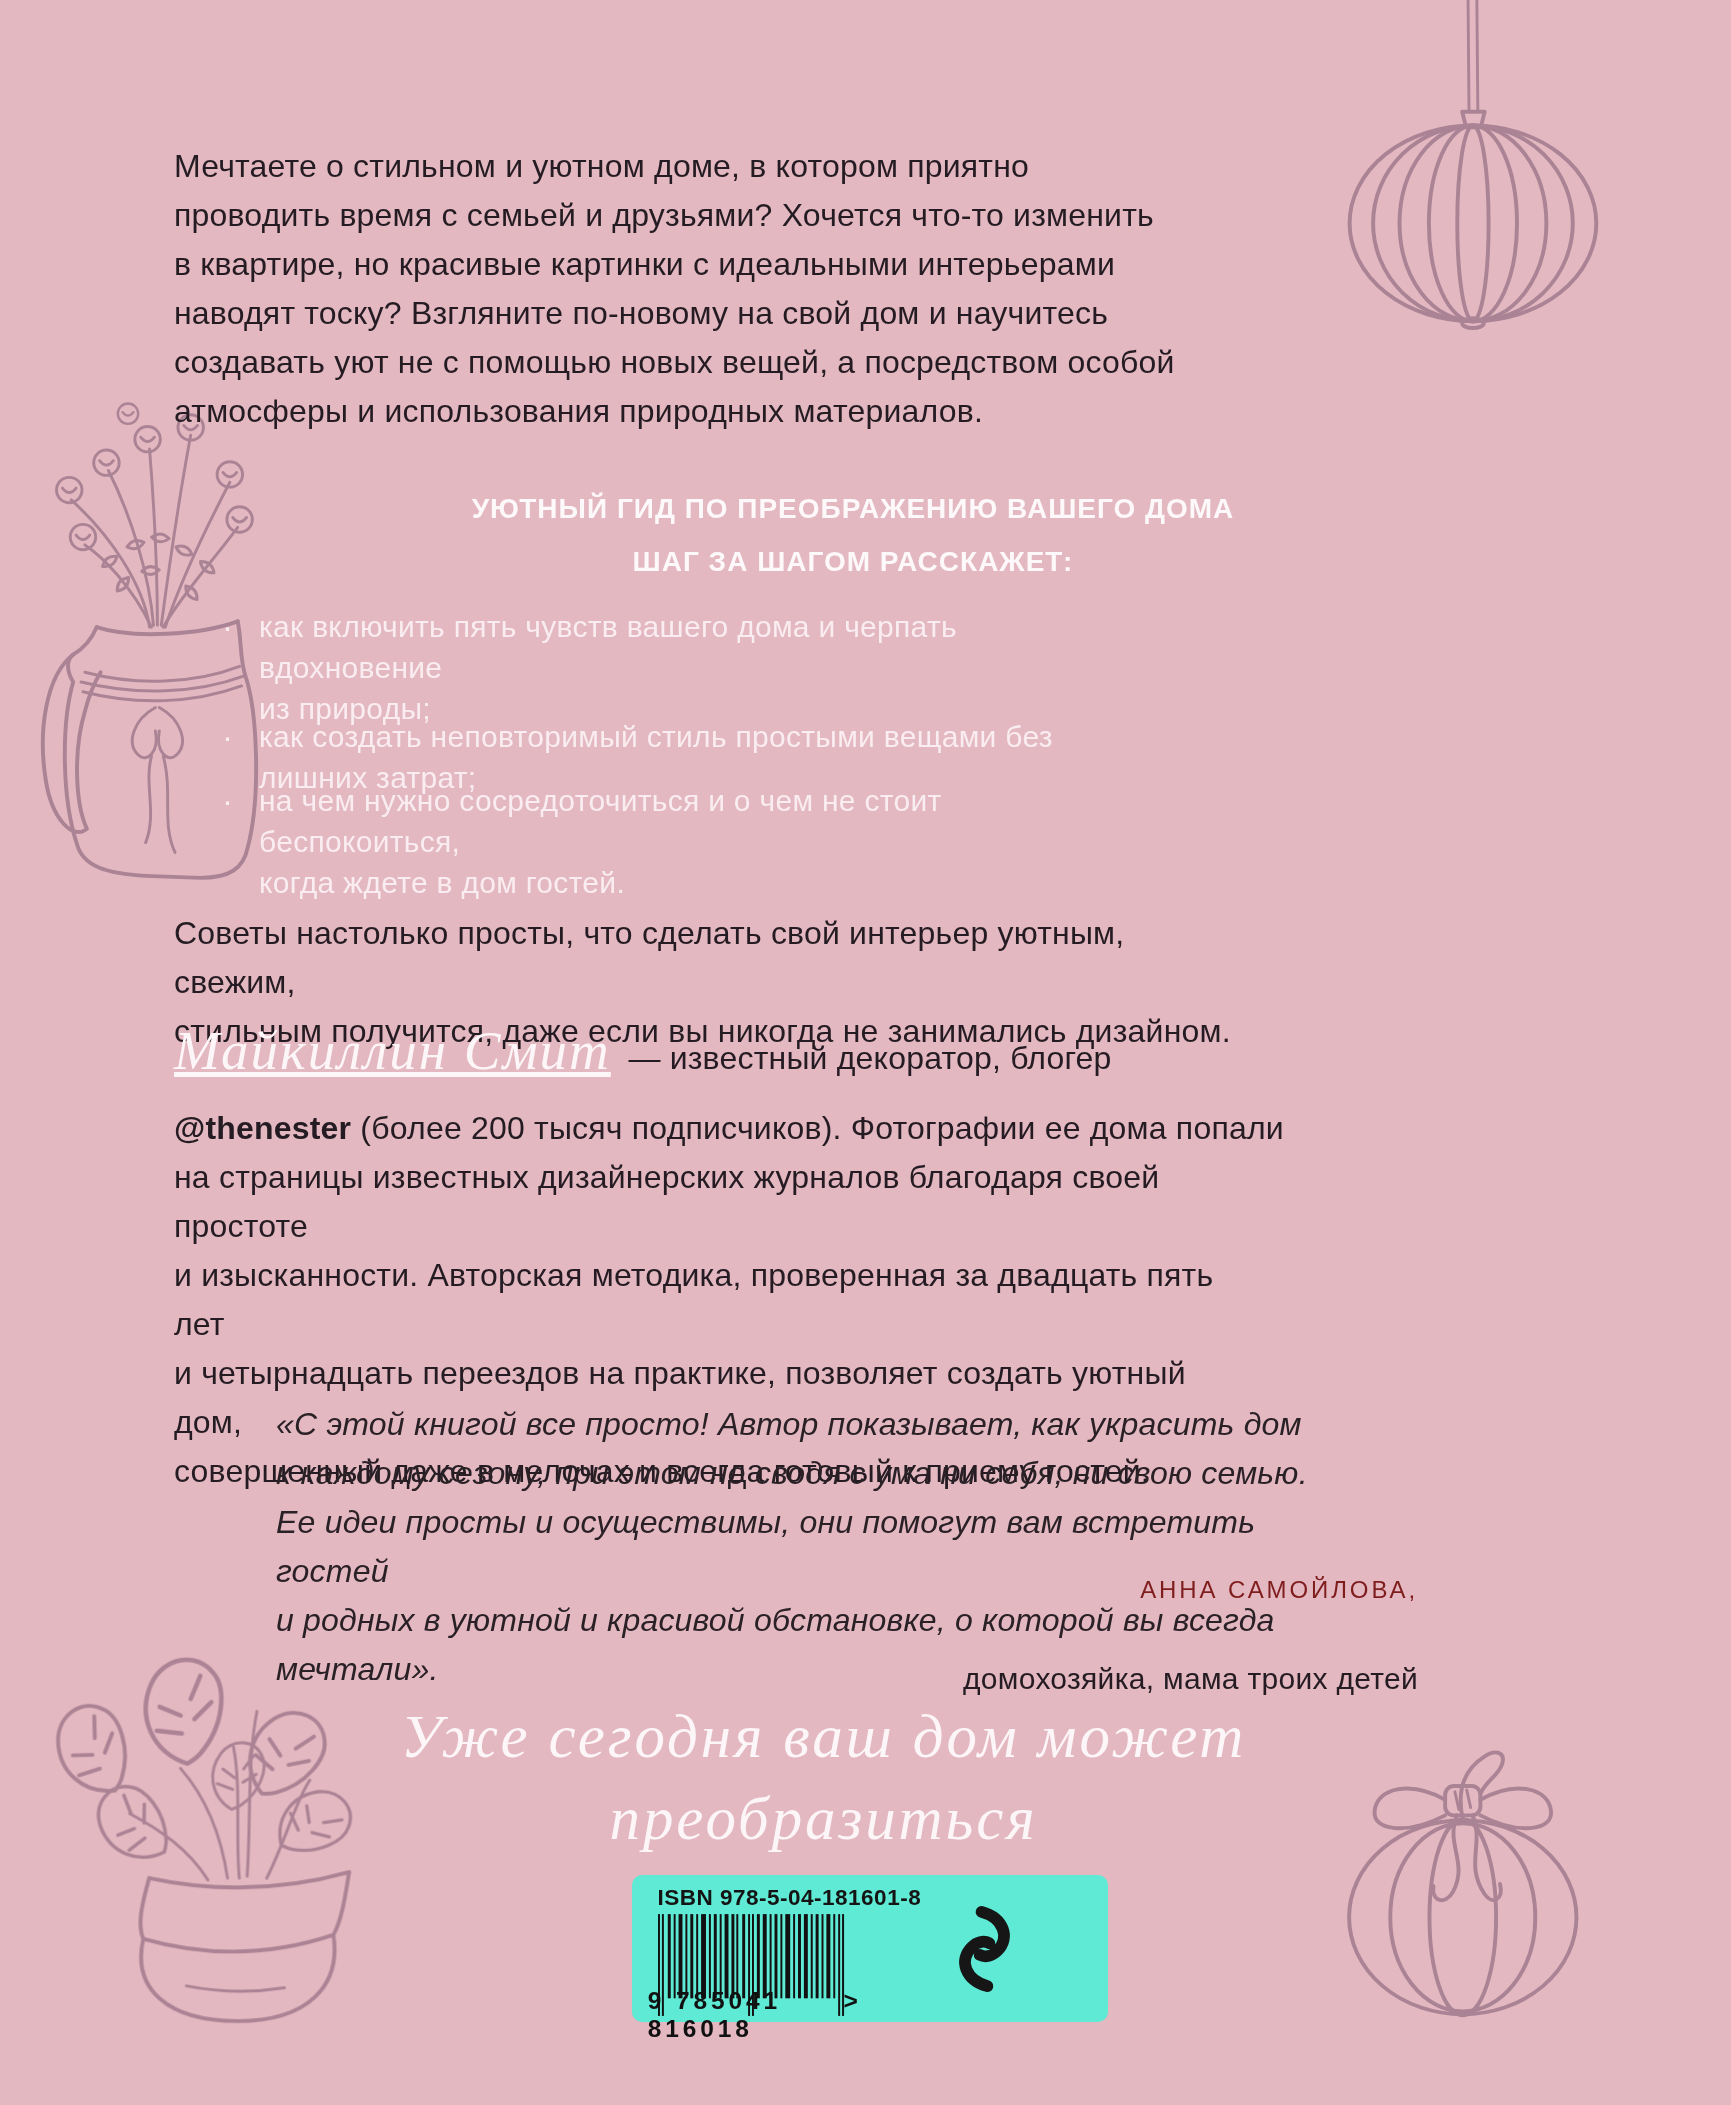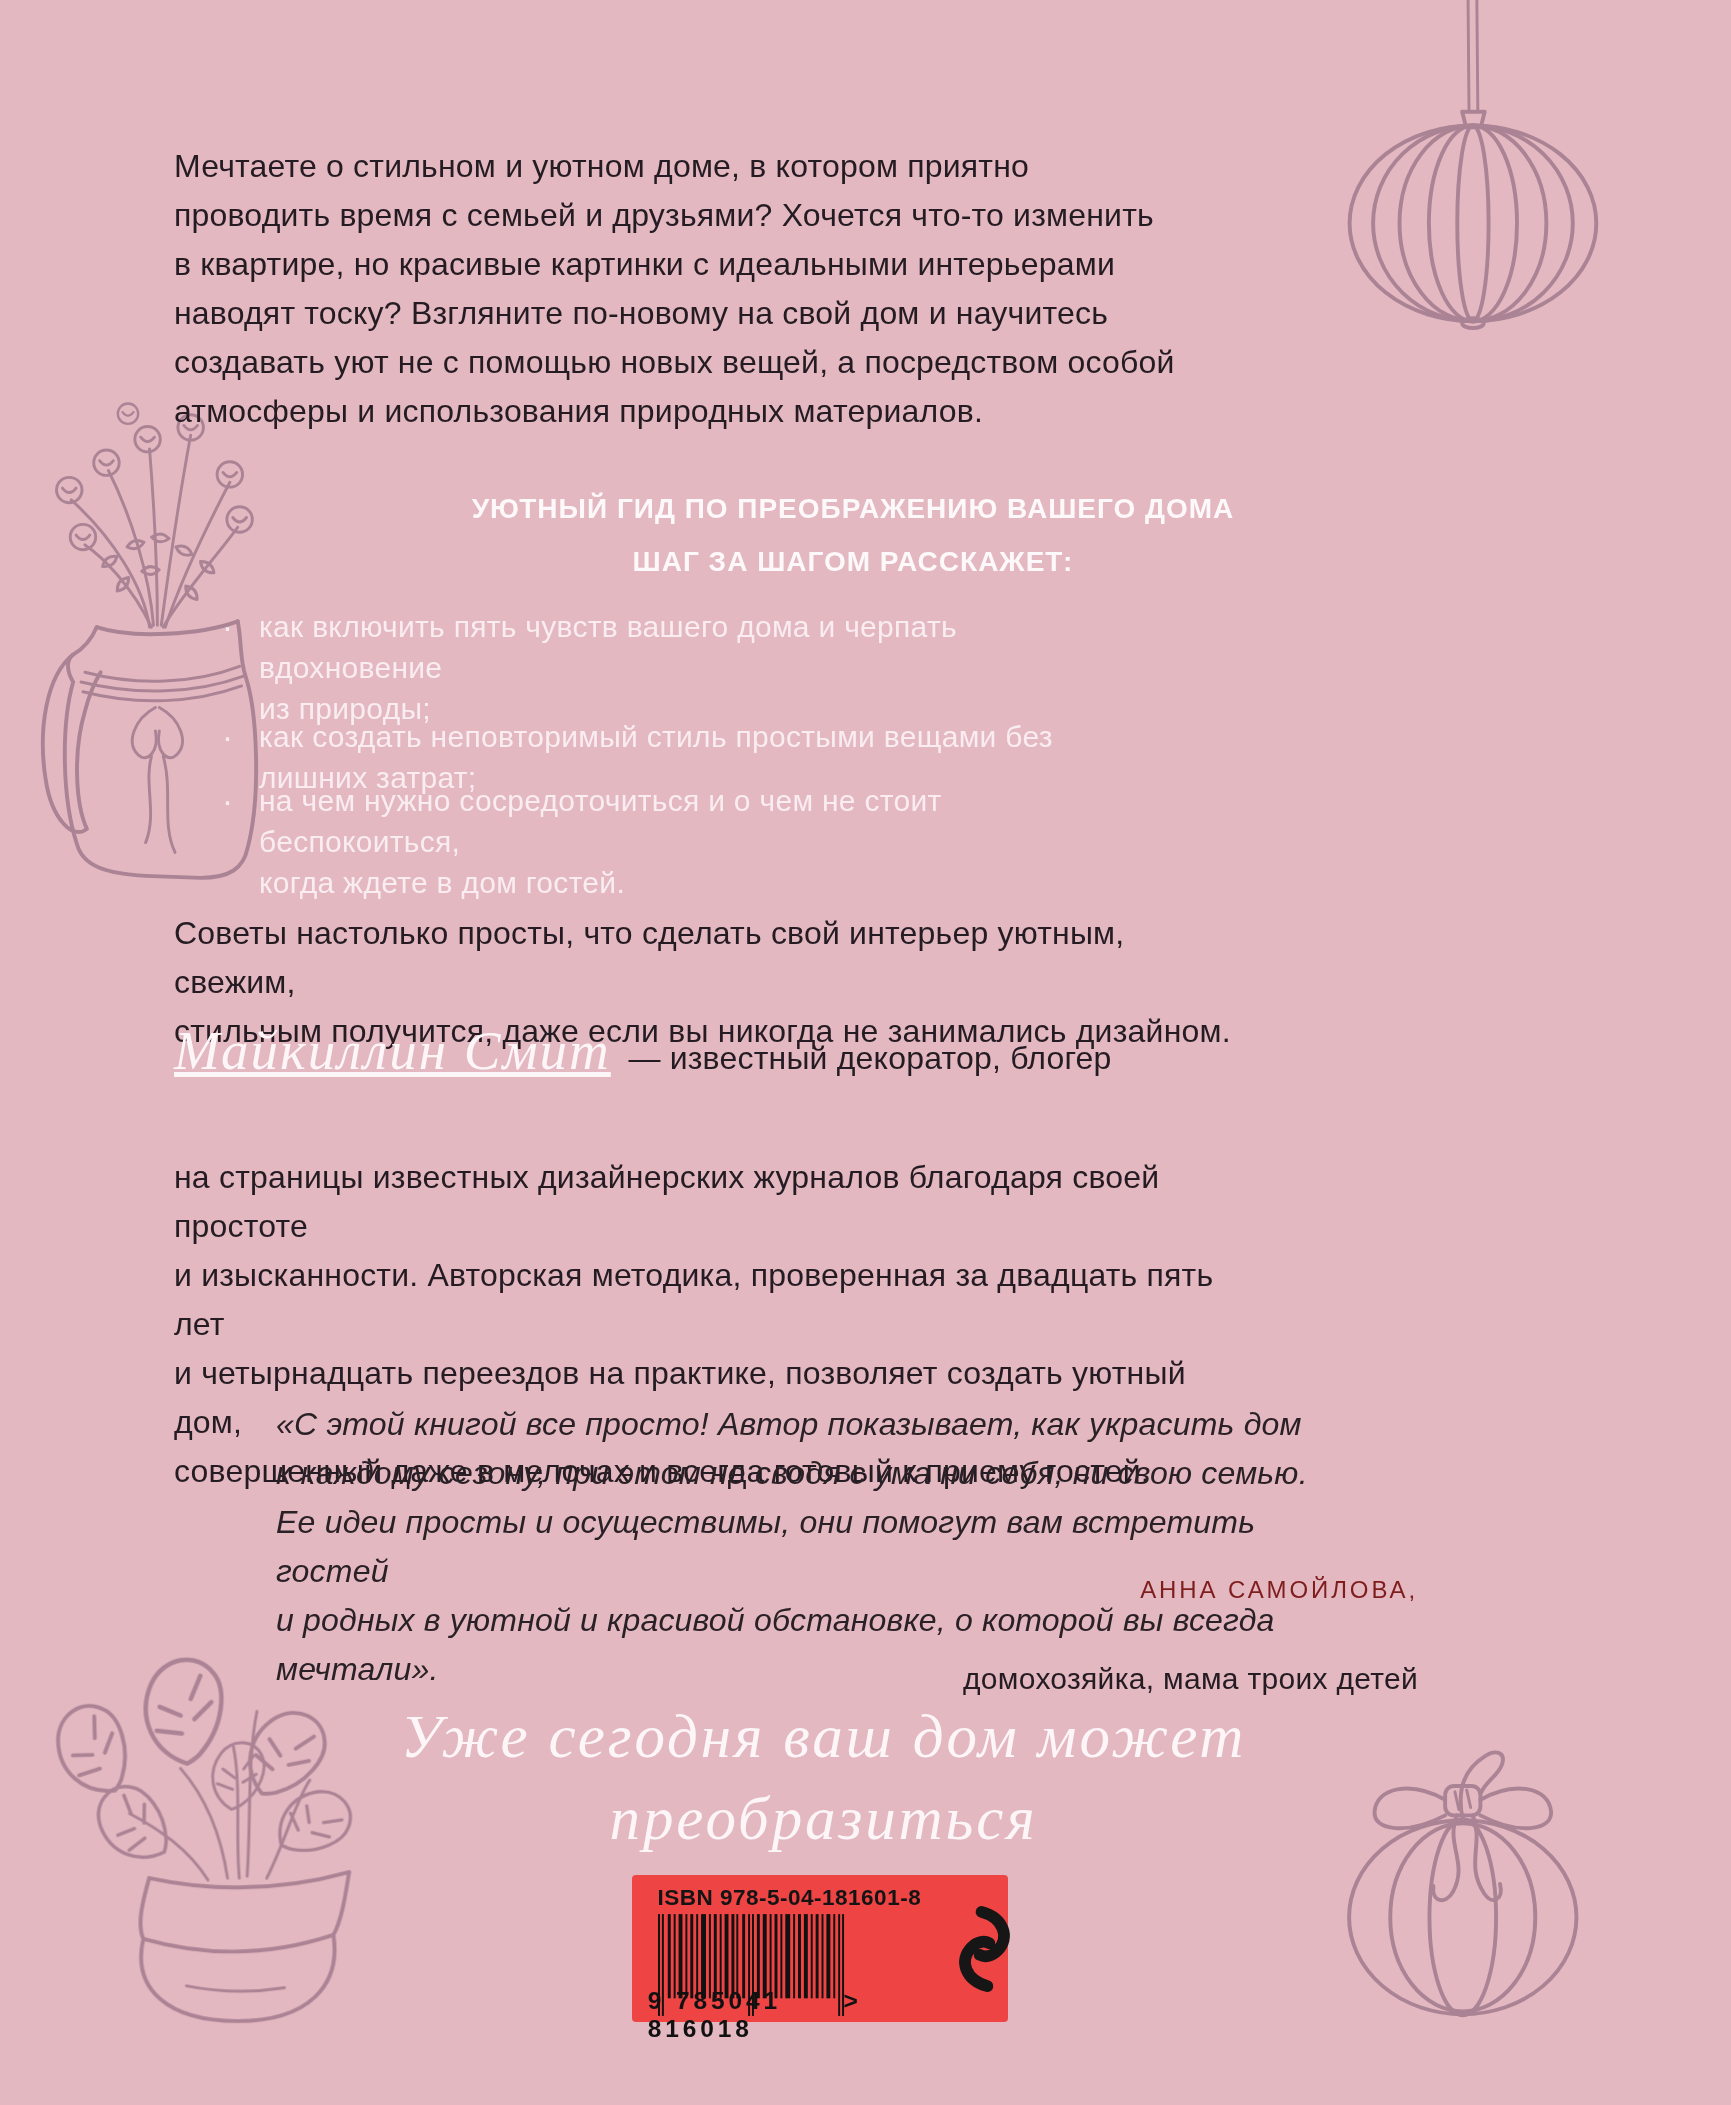--- a/index.html
+++ b/index.html
@@ -29,22 +29,22 @@
   .author-rest{left:174px; top:1153px; width:1059px;}
   .quote{left:276px; top:1400px; width:1059px; font-style:italic; color:#2a2127;}
   .reviewer-name{top:1576px; right:314px; color:#7f1d1d; font-size:24px; letter-spacing:2.9px;}
   .reviewer-role{top:1662px; right:314px; font-size:30px; letter-spacing:0.3px;}
   .tagline{
     left:157px; top:1696px; width:1333px; text-align:center;
     font-family:"Liberation Serif", serif; font-style:italic;
     color:#fdf6f8; font-size:61px; line-height:82px; letter-spacing:2.9px;
   }
   .isbn-panel{
-    left:632px; top:1875px; width:376px; height:147px;
-    background:#ef4444; border-radius:4px;
+    left:632px; top:1875px; width:476px; height:147px;
+    background:#5eead4; border-radius:10px;
   }
   .isbn-label{left:25.5px; top:9.8px; font-size:22.5px; color:#141414; letter-spacing:0.5px; font-weight:700;}
   .barcode{left:25.5px; top:39px;}
   .barcode-digits{
     left:15.7px; top:112px; width:214px; font-size:24.5px; color:#111;
     letter-spacing:3.9px; display:flex; gap:0; font-weight:700;
   }
   .deco{stroke:#a67f91; fill:none; stroke-width:4; stroke-linecap:round; stroke-linejoin:round; opacity:.92;}
   .deco-thin{stroke-width:3;}
   svg{display:block;}
@@ -182,20 +182,24 @@
     <div class="bullet-text prelines">на чем нужно сосредоточиться и о чем не стоит беспокоиться,
 когда ждете в дом гостей.</div>
   </div>
 
   <div class="abs par ink prelines advice">Советы настолько просты, что сделать свой интерьер уютным, свежим,
 стильным получится, даже если вы никогда не занимались дизайном.</div>
 
   <div class="abs author-line1">
     <span class="script author-name">Майкиллин Смит</span>
     <span class="par ink">— известный декоратор, блогер</span>
+  </div>
+  <div class="abs author-line2 ink">
+    <b>@thenester</b>
+    <span>(более 200 тысяч подписчиков). Фотографии ее дома попали</span>
   </div>
   <div class="abs par ink prelines author-rest">на страницы известных дизайнерских журналов благодаря своей простоте
 и изысканности. Авторская методика, проверенная за двадцать пять лет
 и четырнадцать переездов на практике, позволяет создать уютный дом,
 совершенный даже в мелочах и всегда готовый к приему гостей.</div>
 
   <div class="abs par prelines quote">«С этой книгой все просто! Автор показывает, как украсить дом
 к каждому сезону, при этом не сводя с ума ни себя, ни свою семью.
 Ее идеи просты и осуществимы, они помогут вам встретить гостей
 и родных в уютной и красивой обстановке, о которой вы всегда

